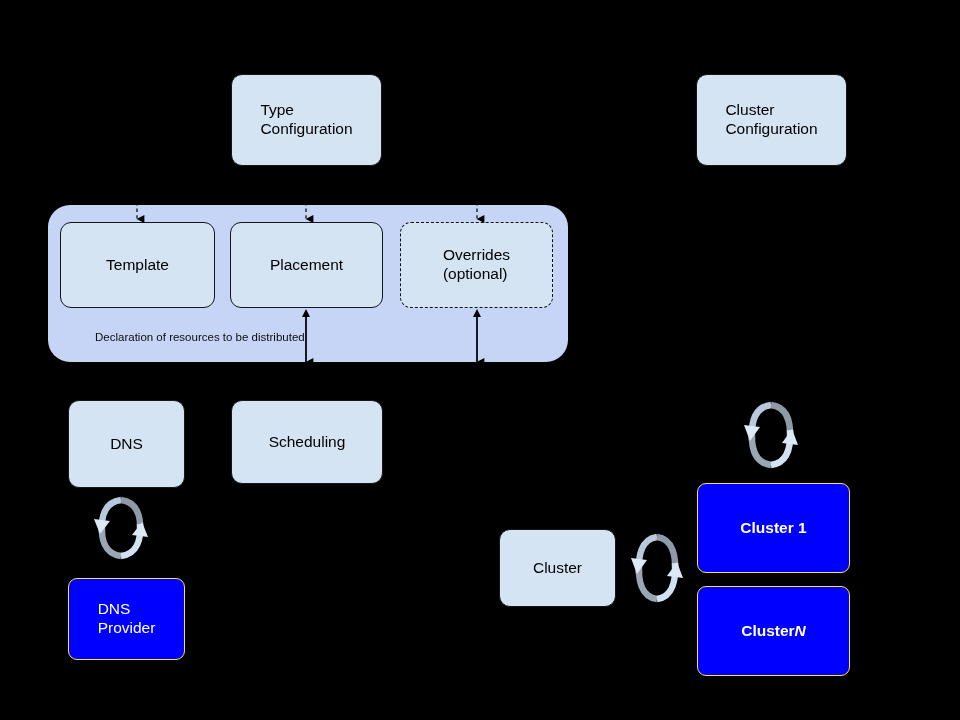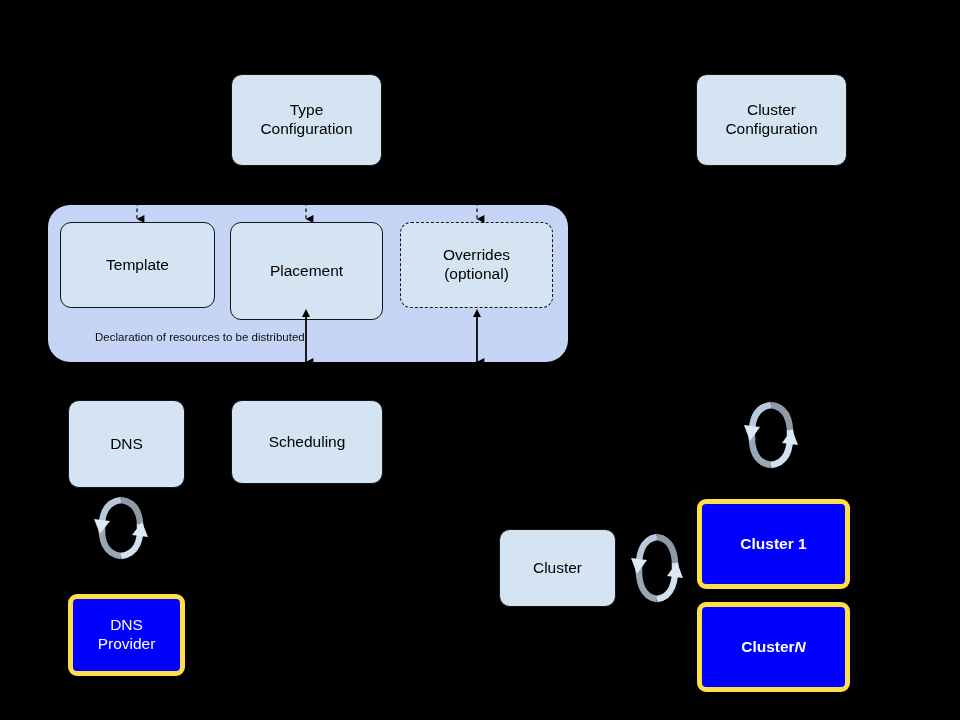--- a/index.html
+++ b/index.html
@@ -19,21 +19,20 @@
     background: #000000;
   }
 
   
   .node {
     position: absolute;
     box-sizing: border-box;
     display: flex;
     align-items: center;
     justify-content: center;
-    text-align: center;
     line-height: 1.22;
     color: #000000;
     font-size: 15.5px;
     border-radius: 11px;
     background: #d4e4f2;
     border: 1px solid #13171c;
     box-shadow: 2px 2px 2px rgba(0,0,0,0.55);
     white-space: pre-line;
   }
   .node.plain-shadow {
@@ -44,23 +43,22 @@
   .node.dashdot {
     border: 1px dashed #0d0f12;
     box-shadow: none;
     background: #d4e4f2;
   }
 
   
   .node.blue {
     background: #0000ff;
     color: #ffffff;
-    border: 5px solid #fde047;
+    border: 1px solid #fde047;
     border-radius: 9px;
-    margin-top: 16px;
   }
   .node.blue.bold { font-weight: bold; }
 
   
   #declaration-container {
     position: absolute;
     box-sizing: border-box;
     background: #c6d5f5;
     border-radius: 22px;
     box-shadow: 3px 3px 3px rgba(0,0,0,0.55);
@@ -97,21 +95,21 @@
   <div class="node plain-shadow" style="left:231px; top:74px; width:151px; height:92px;">Type
 Configuration</div>
 
   <div class="node plain-shadow" style="left:696px; top:74px; width:151px; height:92px;">Cluster
 Configuration</div>
 
   <div id="declaration-container" style="left:48px; top:205px; width:520px; height:157px;"></div>
 
   <div class="node" style="left:60px; top:222px; width:155px; height:86px; box-shadow:none;">Template</div>
 
-  <div class="node" style="left:230px; top:222px; width:153px; height:98px; box-shadow:none;">Placement</div>
+  <div class="node" style="left:230px; top:222px; width:153px; height:86px; box-shadow:none;">Placement</div>
 
   <div class="node dashdot" style="left:400px; top:222px; width:153px; height:86px;">Overrides
 (optional)</div>
 
   <div id="declaration-caption" style="left:58px; top:331px;">Declaration of resources to be distributed</div>
 
   <div class="node plain-shadow" style="left:68px; top:400px; width:117px; height:88px;">DNS</div>
 
   <div class="node plain-shadow" style="left:231px; top:400px; width:152px; height:84px;">Scheduling</div>
 

